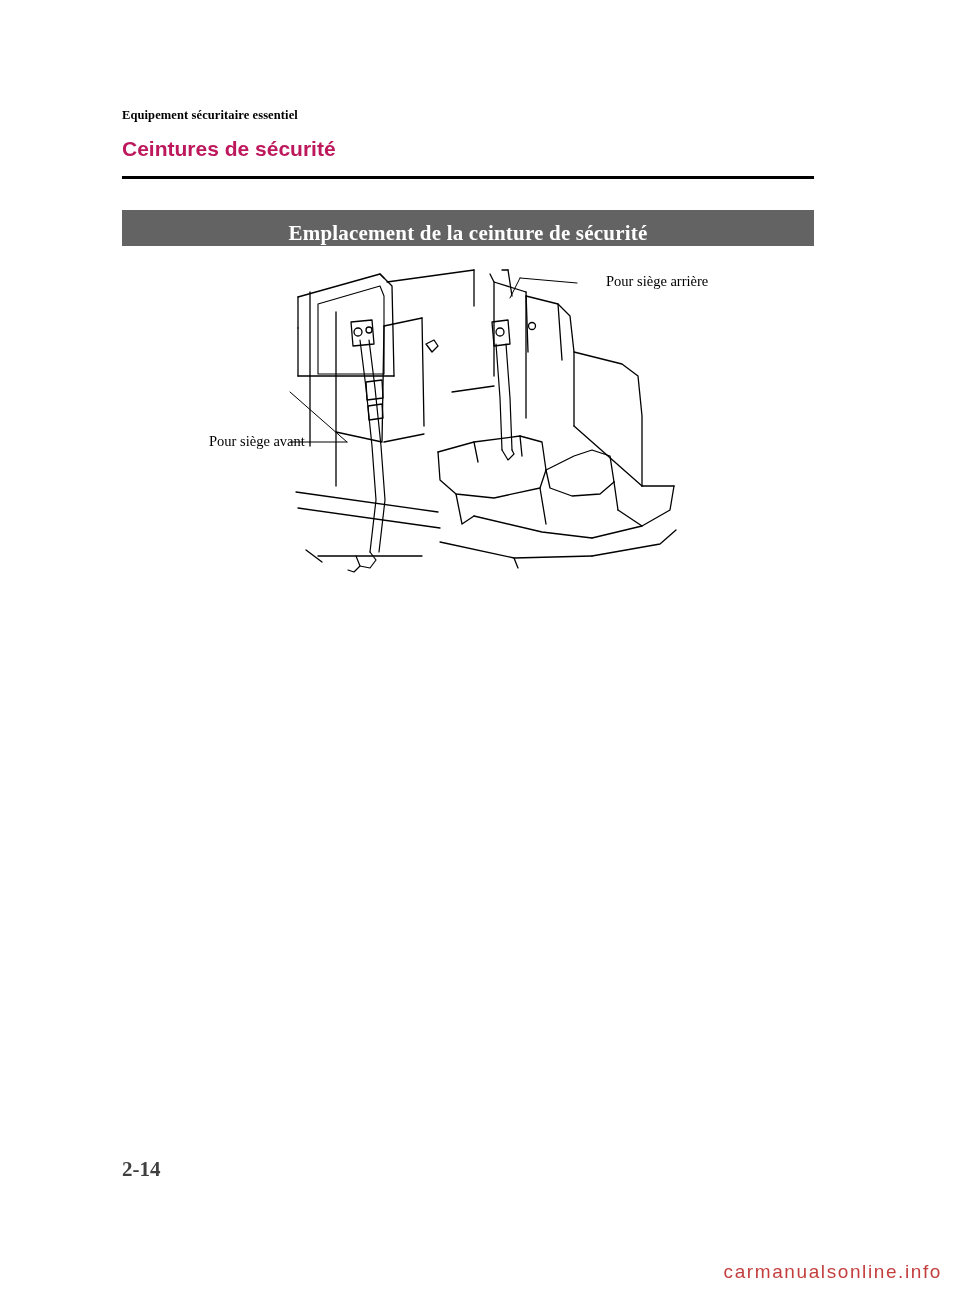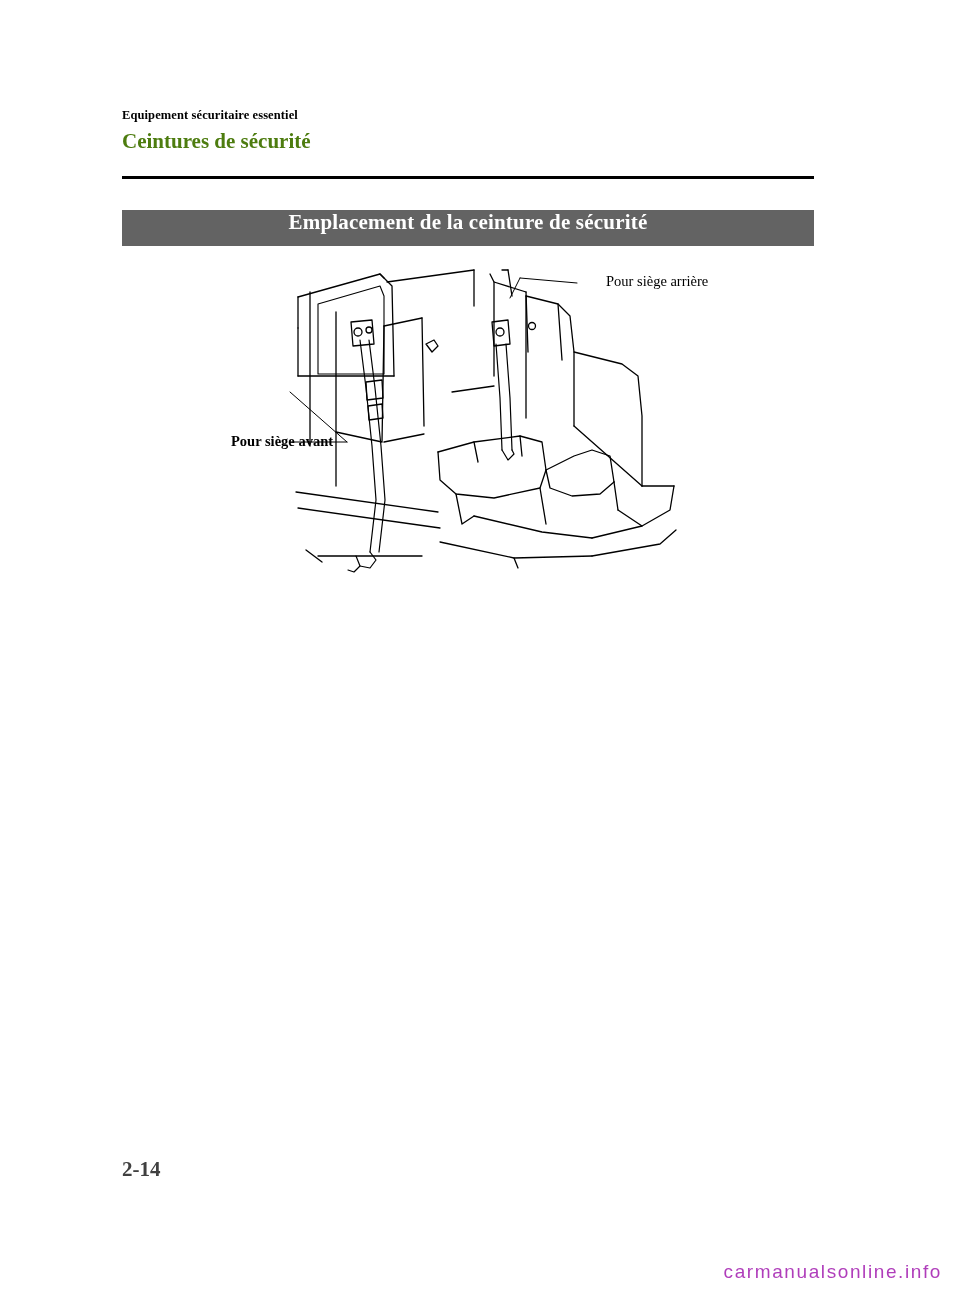--- a/index.html
+++ b/index.html
@@ -25,46 +25,46 @@
   }
   .header-kicker {
     font-family: "Liberation Serif", serif;
     font-weight: bold;
     font-size: 12.5px;
     color: #000;
     letter-spacing: 0.1px;
     line-height: 1.2;
   }
   .header-title {
-    font-family: Liberation Serif, serif;
+    font-family: Liberation Sans, sans-serif;
     font-weight: bold;
     font-size: 21px;
-    color: #4d7c0f;
-    margin-top: 6px;
+    color: #be185d;
+    margin-top: 14px;
     line-height: 1.15;
   }
   .header-rule {
     position: absolute;
     left: 122px;
     top: 176px;
     width: 692px;
     height: 3px;
     background: #000;
   }
 
   
   .banner {
     position: absolute;
     left: 122px;
     top: 210px;
     width: 692px;
     height: 36px;
     background: #636363;
     display: flex;
-    align-items: flex-start;
+    align-items: flex-end;
     justify-content: center;
   }
   .banner-text {
     font-family: "Liberation Serif", serif;
     font-weight: bold;
     font-size: 21px;
     color: #ffffff;
     letter-spacing: 0.2px;
   }
 
@@ -84,43 +84,42 @@
     font-family: "Liberation Serif", serif;
     font-size: 14.5px;
     color: #000;
     white-space: nowrap;
   }
   .callout-rear {
     left: 484px;
     top: 17px;
   }
   .callout-front {
-    left: 109px;
+    left: 87px;
     top: 177px;
-    font-weight: bold;
   }
 
   
   .page-number {
     position: absolute;
     left: 122px;
     top: 1157px;
     font-family: "Liberation Serif", serif;
     font-weight: bold;
     font-size: 21px;
     color: #404040;
   }
   .watermark {
     position: absolute;
     right: 18px;
     bottom: 10px;
     font-family: "Liberation Sans", sans-serif;
     font-size: 19px;
     letter-spacing: 1.6px;
-    color: #a21caf;
+    color: #b91c1c;
     opacity: 0.85;
   }
 </style>
 </head>
 <body>
 
 <div class="page">
 
   <div class="header">
     <div class="header-kicker">Equipement sécuritaire essentiel</div>

